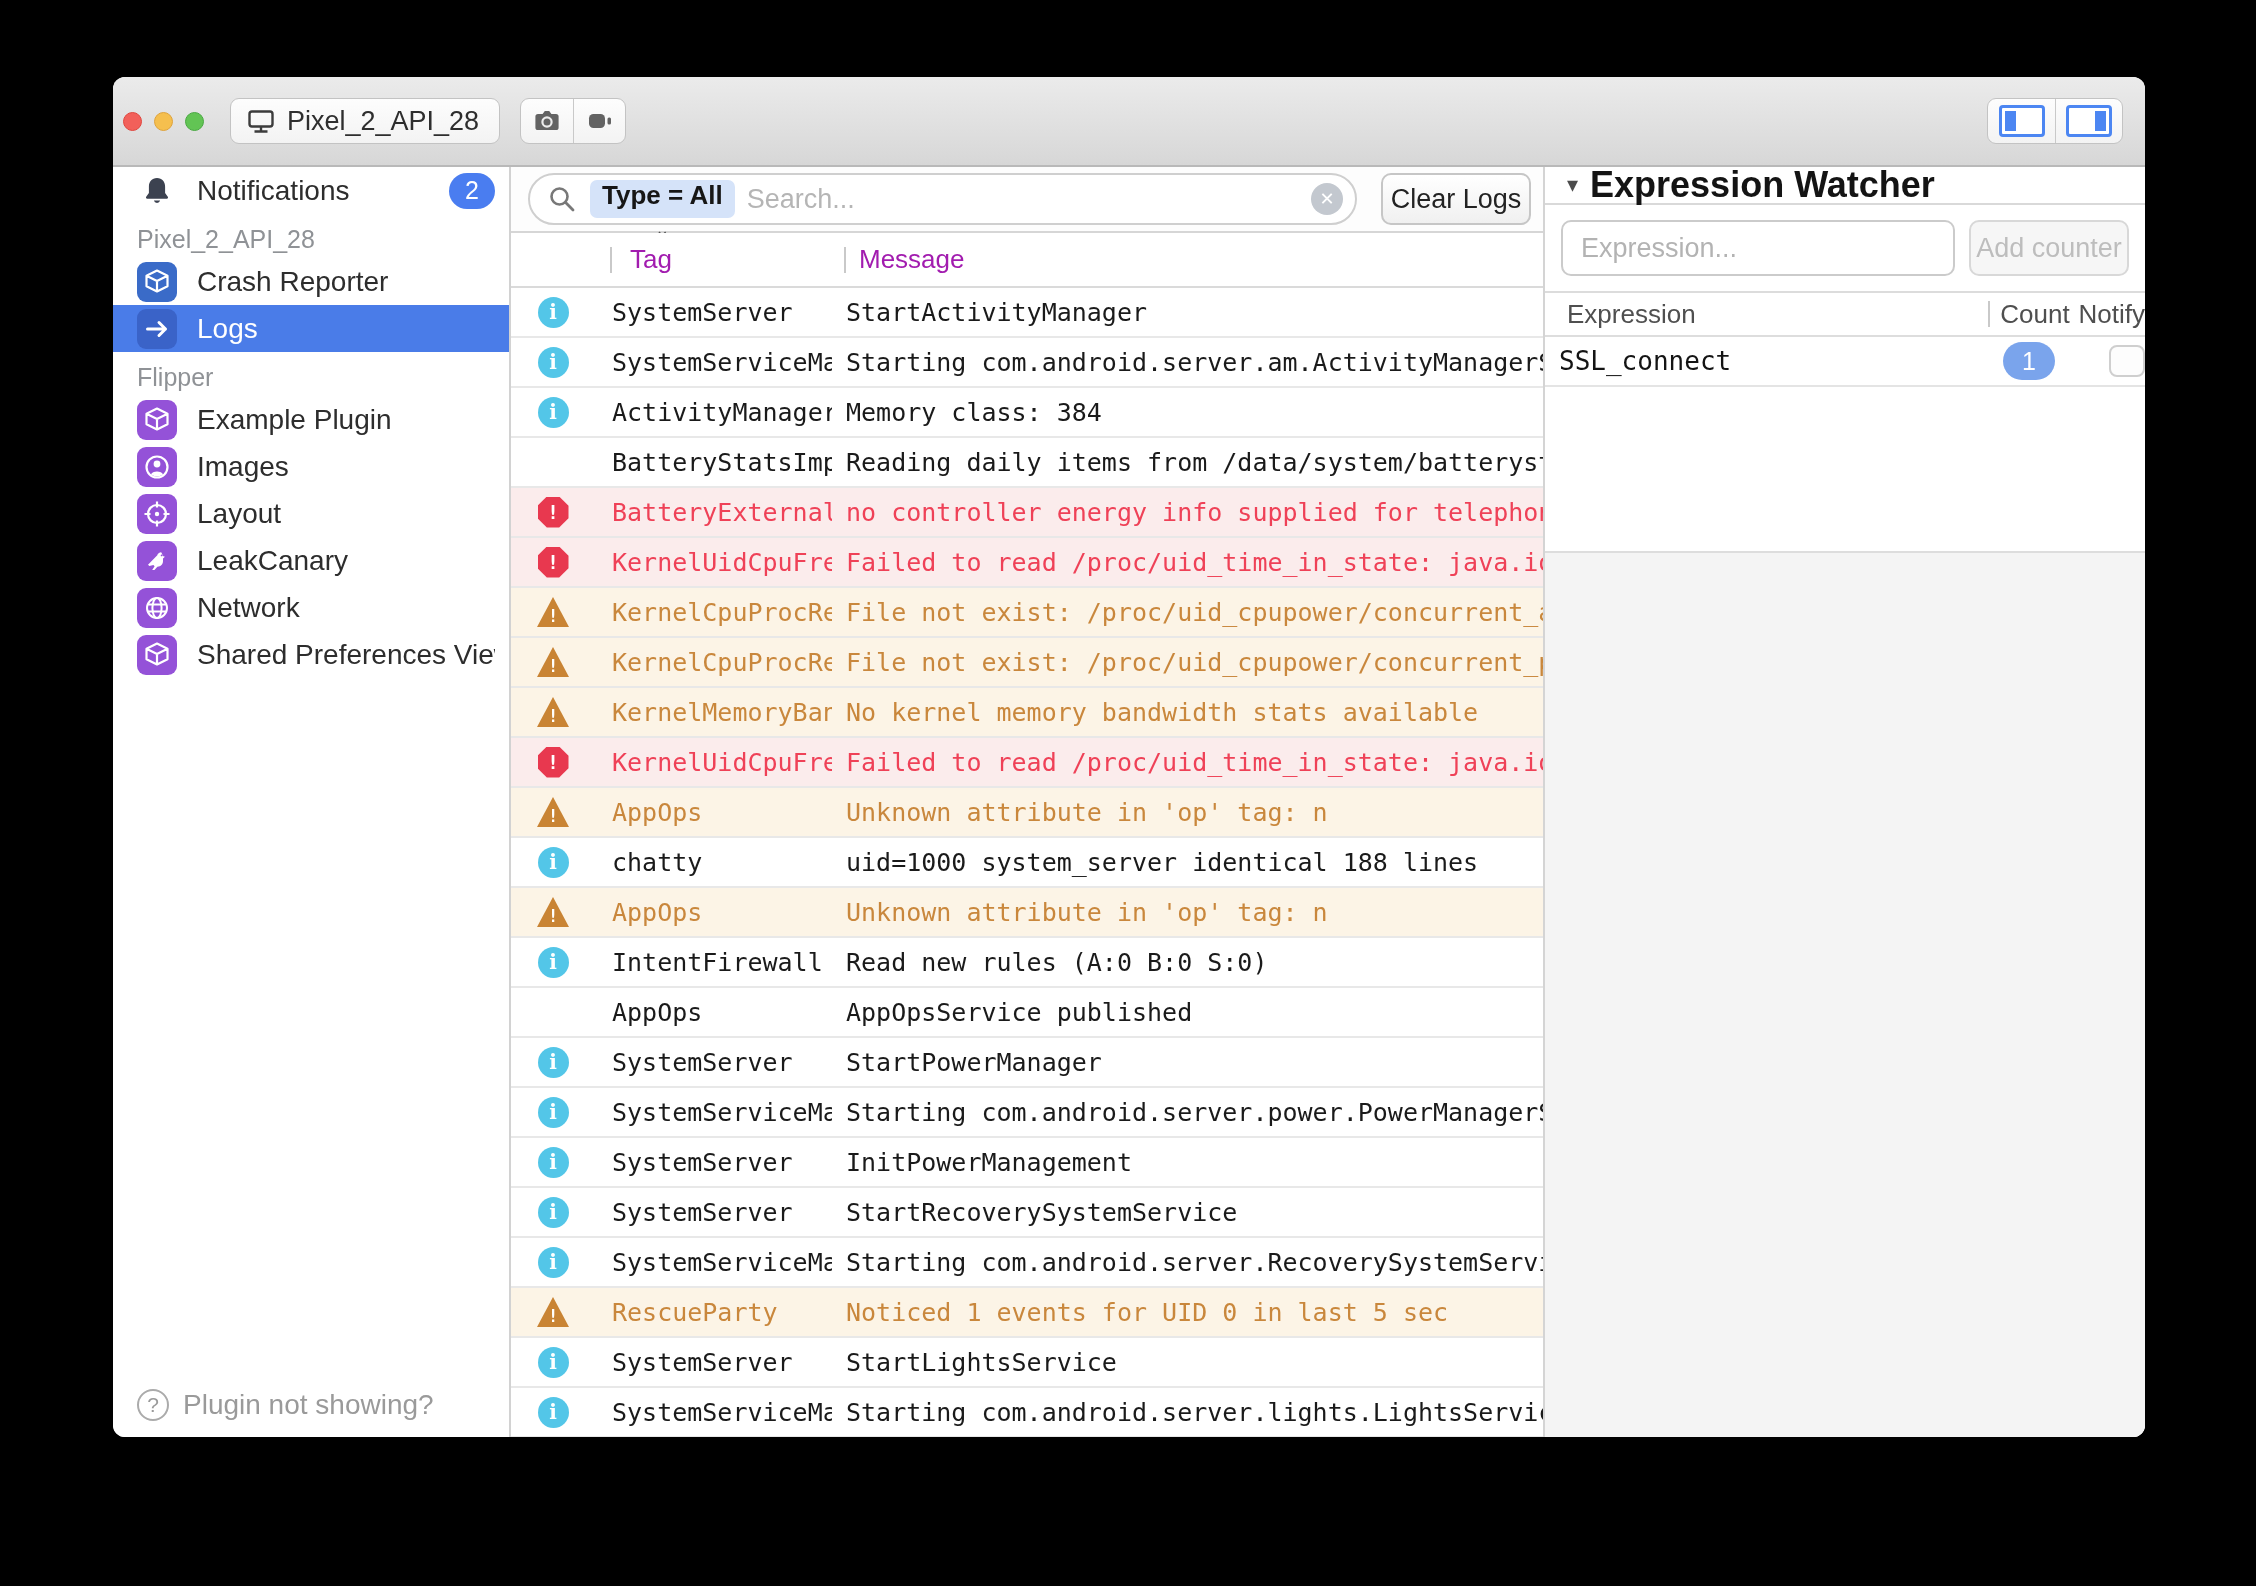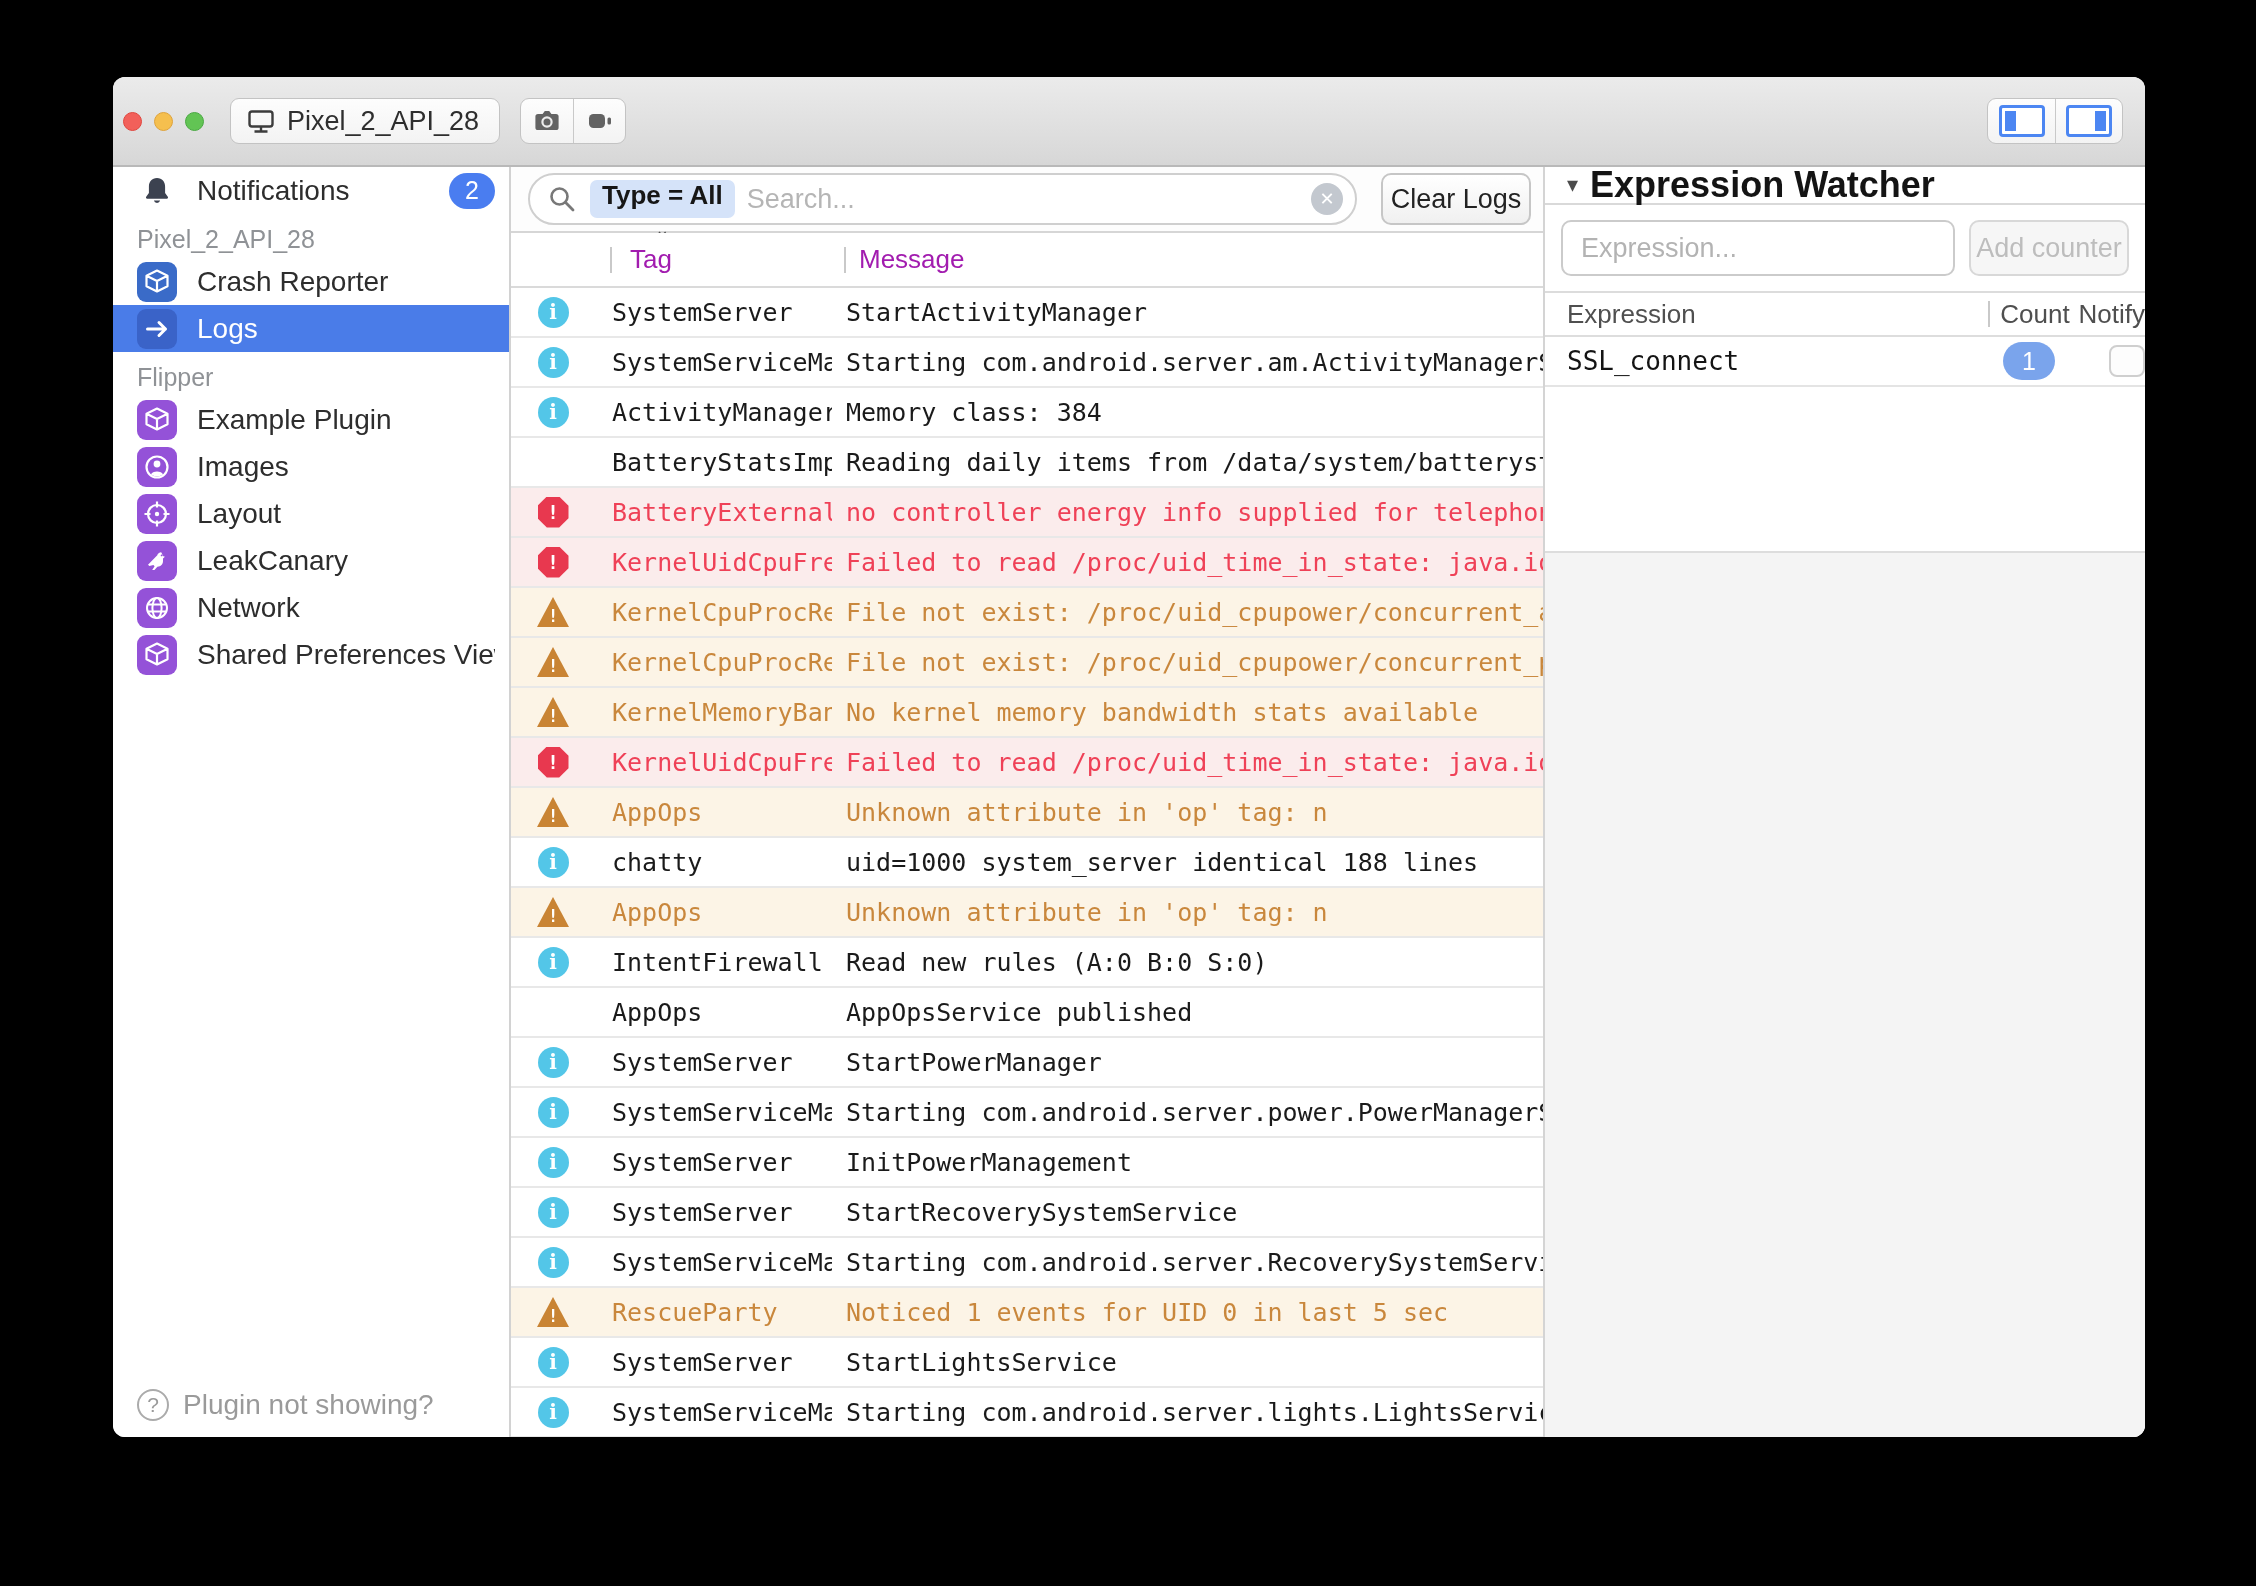--- a/index.html
+++ b/index.html
@@ -100,21 +100,21 @@
   .exp-input::placeholder { color:#b3b3b3; }
   .add-counter { width:240px; height:56px; border:2px solid #d8d8d8; border-radius:10px; background:#f6f6f6;
                  color:#bdbdbd; font-size:27px; display:flex; align-items:center; justify-content:center;
                  font-family:"Liberation Sans",sans-serif; }
   .rp-thead { height:44px; flex:0 0 44px; display:flex; align-items:center; padding-left:22px;
               font-size:26px; color:#4f4f4f; border-bottom:2px solid #ddd; }
   .rp-thead .c-exp { flex:1; }
   .rp-col-count { width:88px; flex:0 0 88px; display:flex; align-items:center; justify-content:center; gap:0; }
   .rp-col-notify { width:72px; flex:0 0 72px; display:flex; align-items:center; justify-content:flex-end; }
   .rp-thead .hdr-div { margin-right:10px; }
-  .rp-row { height:50px; flex:0 0 50px; display:flex; align-items:center; padding-left:22px;
+  .rp-row { height:50px; flex:0 0 50px; display:flex; align-items:center; padding-left:14px;
             border-bottom:2px solid #e4e4e4; }
   .rp-row .c-exp { flex:1; font-family:"DejaVu Sans Mono",monospace; font-size:26px; color:#141414; }
   .count-badge { width:52px; height:38px; border-radius:19px; background:#7aa4ec; color:#fff; font-size:25px;
                  display:flex; align-items:center; justify-content:center; }
   .notify-box { width:36px; height:32px; border:2px solid #cfcfcf; border-radius:8px; background:#fdfdfd; }
   .rp-spacer { height:164px; flex:0 0 164px; background:#fff; }
   .rp-rest { flex:1; background:#f4f4f4; border-top:2px solid #ddd; }
 
   svg { display:block; }
 </style>

